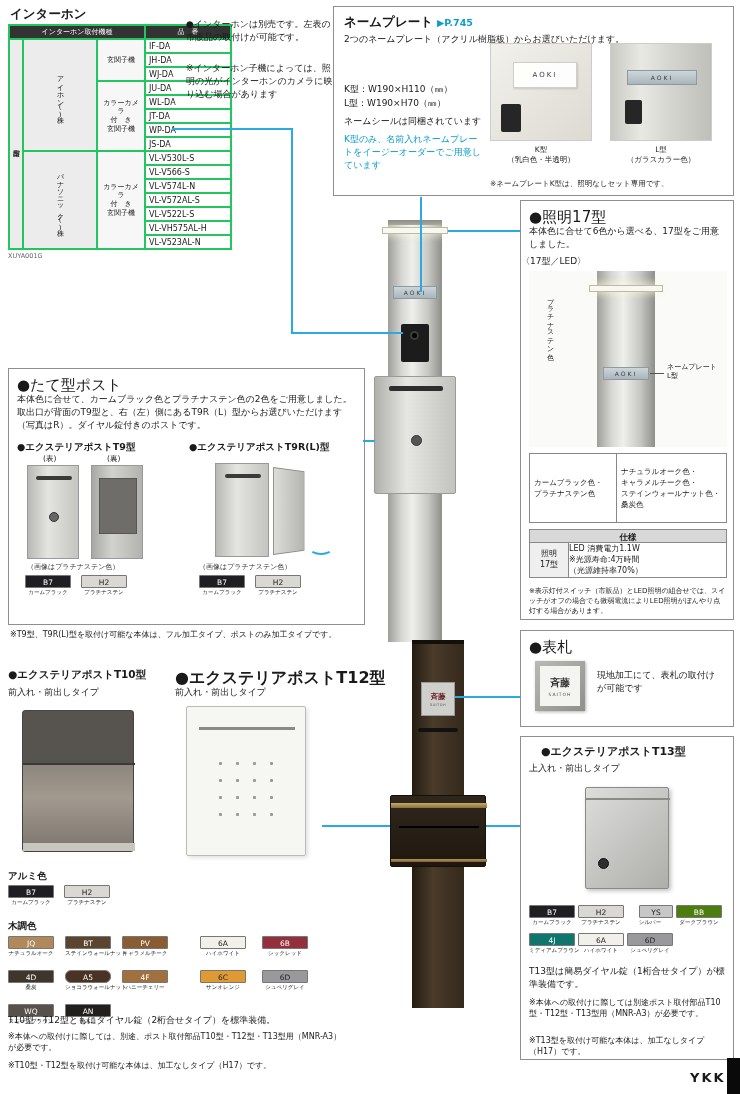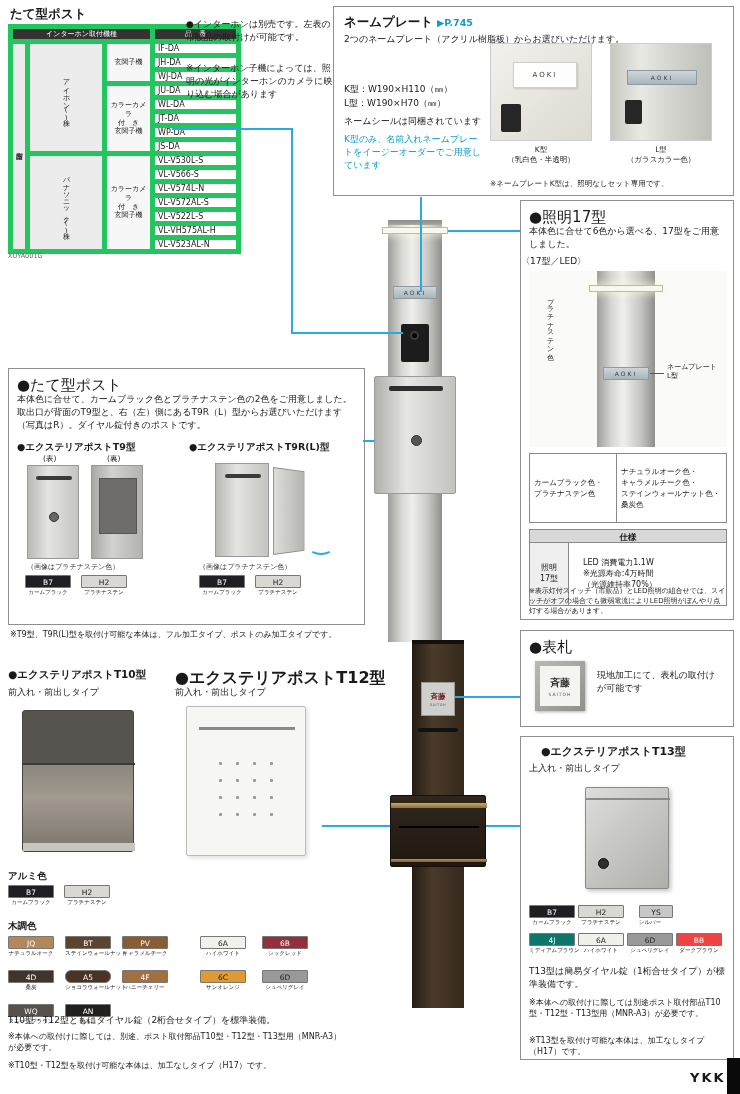--- a/index.html
+++ b/index.html
@@ -10,21 +10,21 @@
   .box{position:absolute;border:1px solid #8f8f8f;background:#fff}
   .ttl{font-weight:normal;font-size:15px}
   .ttl-lg{font-weight:bold;font-size:12.5px}
   .body9{font-size:9px;line-height:1.45}
   .note{font-size:7.5px;line-height:1.4;color:#222}
   .pre{white-space:pre-line}
   .cyan{color:#0b9dcc}
   .vtext{writing-mode:vertical-rl;text-orientation:upright}
   
   table.itable{border-collapse:collapse;background:#fff}
-  .itable th,.itable td{border:5px solid #22c55e;height:14px;padding:0 2px}
+  .itable th,.itable td{border:2px solid #22c55e;height:14px;padding:0 2px}
   .itable th{background:#333;color:#fff;font-weight:normal;font-size:7px;text-align:center}
   .itable td.vert{writing-mode:vertical-rl;text-orientation:upright;text-align:center;
                   background:#ececec;font-size:7px;padding:2px 1px}
   .itable td.type{text-align:center;background:#f7f7f7;font-size:7px;line-height:1.25}
   .itable td.model{font-size:8px;padding-left:3px;background:#fff}
   
   .chiprow{position:absolute;display:flex;gap:10px}
   .chipgrid{position:absolute;display:grid;row-gap:14px}
   .chip{display:inline-block;text-align:center;vertical-align:top;width:46px}
   .chip .sw{display:block;height:13px;line-height:13px;font-size:7.5px;border:1px solid #777;border-radius:1px}
@@ -32,21 +32,21 @@
   
   .cline{position:absolute;background:#29abe2}
   .plate-text{letter-spacing:2px;color:#3a3f44;font-size:6px;text-align:left}
   .cell{border:1px solid #888;font-size:7.5px;line-height:1.5;padding:4px;display:flex;align-items:center}
 </style>
 </head>
 <body>
 
 <div class="page">
 
-  <div class="abs ttl-lg" style="left:10px;top:6px">たて型ポスト</div>
+  <div class="abs ttl-lg" style="left:10px;top:6px">インターホン</div>
 
   <table class="itable abs" style="left:8px;top:24px">
     <colgroup>
         <col style="width:14px">
         <col style="width:17px">
         <col style="width:48px">
         <col style="width:86px">
       </colgroup>
     <tbody>
         <tr>
@@ -172,21 +172,21 @@
 キャラメルチーク色・
 ステインウォールナット色・
 桑炭色</div>
     </div>
 
     <div class="abs" style="left:8px;top:328px;width:198px">
       <div style="height:14px;line-height:14px;background:#d8d8d8;border:1px solid #888;text-align:center;font-size:8.5px;font-weight:bold">仕様</div>
       <div style="display:flex">
         <div class="pre" style="width:40px;background:#efefef;border:1px solid #888;border-top:none;font-size:8px;line-height:1.3;display:flex;align-items:center;justify-content:center;text-align:center">照明
 17型</div>
-        <div class="pre" style="width:158px;border:1px solid #888;border-top:none;border-left:none;font-size:8px;line-height:1.4;padding:14px">LED 消費電力1.1W
+        <div class="pre" style="width:158px;border:1px solid #888;border-top:none;border-left:none;font-size:8px;line-height:1.4;padding:0">LED 消費電力1.1W
 ※光源寿命:4万時間
 （光源維持率70%）</div>
       </div>
     </div>
     <div class="abs note" style="left:8px;top:386px;width:198px;font-size:7px">※表示灯付スイッチ（市販品）とLED照明の組合せでは、スイッチがオフの場合でも微弱電流によりLED照明がぼんやり点灯する場合があります。</div>
   </div>
 
   <div class="box" style="left:8px;top:368px;width:357px;height:257px">
     <div class="abs ttl" style="left:8px;top:7px">●たて型ポスト</div>
     <div class="abs body9" style="left:8px;top:24px;width:342px">本体色に合せて、カームブラック色とプラチナステン色の2色をご用意しました。取出口が背面のT9型と、右（左）側にあるT9R（L）型からお選びいただけます（写真はR）。ダイヤル錠付きのポストです。</div>
@@ -354,21 +354,21 @@
         </span>
       <span class="chip">
           <span class="sw" style="background: rgb(217, 216, 210); color: rgb(34, 34, 34);">H2</span>
           <span class="lb">プラチナステン</span>
         </span>
       <span class="chip">
           <span class="sw" style="background: rgb(199, 199, 199); color: rgb(34, 34, 34); margin-left: 12px;">YS</span>
           <span class="lb">シルバー</span>
         </span>
       <span class="chip">
-          <span class="sw" style="background: #ef4444; color: rgb(255, 255, 255); margin-top: 28px;">BB</span>
+          <span class="sw" style="background: #4d7c0f; color: rgb(255, 255, 255);">BB</span>
           <span class="lb">ダークブラウン</span>
         </span>
     </div>
     <div class="chipgrid" style="left:8px;top:196px;grid-template-columns:repeat(3,49px)">
       <span class="chip">
           <span class="sw" style="background: #0f766e; color: rgb(255, 255, 255);">4J</span>
           <span class="lb">ミディアムブラウン</span>
         </span>
       <span class="chip">
           <span class="sw" style="background: rgb(241, 240, 234); color: rgb(34, 34, 34);">6A</span>

